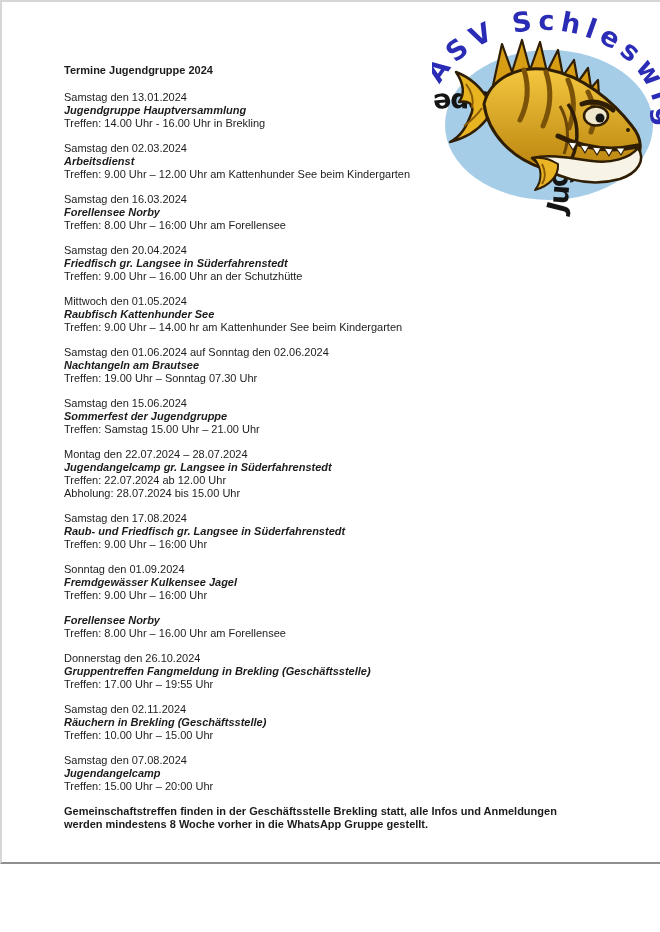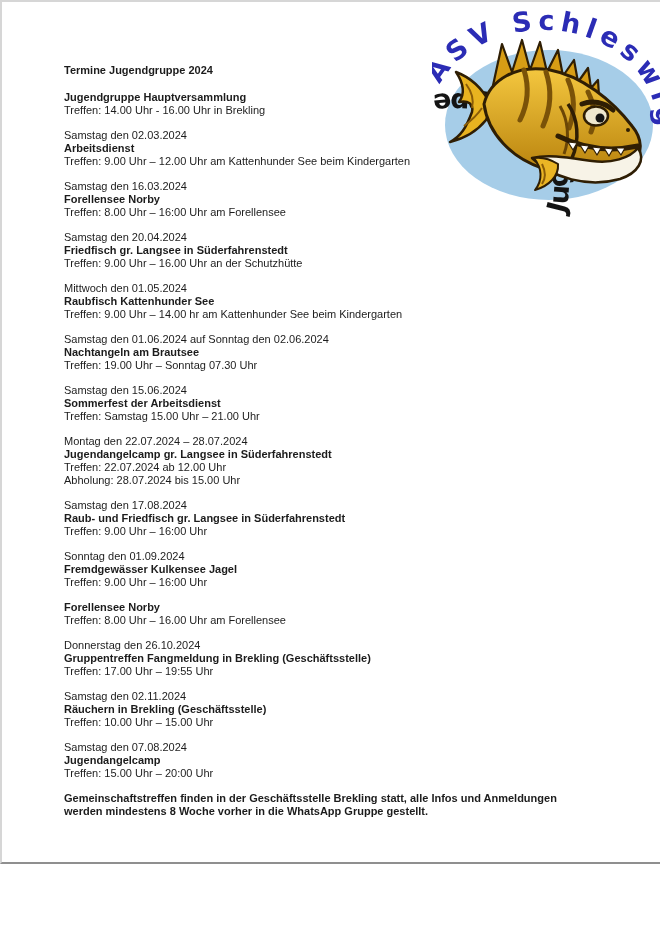--- a/index.html
+++ b/index.html
@@ -24,21 +24,21 @@
     font-size: 11px;
     line-height: 13px;
   }
   .doc-title {
     font-weight: bold;
     margin: 0 0 14px 0;
     white-space: nowrap;
   }
   .event { margin: 0 0 12px 0; }
   .ev-date   { white-space: nowrap; }
-  .ev-title  { font-weight: bold; white-space: nowrap; }
+  .ev-title  { font-weight: bold; white-space: nowrap; font-style: italic; }
   .ev-detail { white-space: nowrap; }
   .footer-note { font-weight: bold; margin-top: 12px; }
   .footer-note div { white-space: nowrap; }
   .logo {
     position: absolute;
     left: 430px;
     top: 6px;
     width: 230px;
     height: 222px;
   }
@@ -51,20 +51,21 @@
 </head>
 <body>
 
 <div class="page">
 
   <div class="content">
 
     <div class="doc-title">Termine Jugendgruppe 2024</div>
 
     <div class="event">
+      <div class="ev-date">Samstag den 13.01.2024</div>
       <div class="ev-title">Jugendgruppe Hauptversammlung</div>
       <div class="ev-detail">Treffen: 14.00 Uhr - 16.00 Uhr in Brekling</div>
     </div>
 
     <div class="event">
       <div class="ev-date">Samstag den 02.03.2024</div>
       <div class="ev-title">Arbeitsdienst</div>
       <div class="ev-detail">Treffen: 9.00 Uhr – 12.00 Uhr am Kattenhunder See beim Kindergarten</div>
     </div>
 
@@ -87,21 +88,21 @@
     </div>
 
     <div class="event">
       <div class="ev-date">Samstag den 01.06.2024 auf Sonntag den 02.06.2024</div>
       <div class="ev-title">Nachtangeln am Brautsee</div>
       <div class="ev-detail">Treffen: 19.00 Uhr – Sonntag 07.30 Uhr</div>
     </div>
 
     <div class="event">
       <div class="ev-date">Samstag den 15.06.2024</div>
-      <div class="ev-title">Sommerfest der Arbeitsdienst</div>
+      <div class="ev-title">Sommerfest der Jugendgruppe</div>
       <div class="ev-detail">Treffen: Samstag 15.00 Uhr – 21.00 Uhr</div>
     </div>
 
     <div class="event">
       <div class="ev-date">Montag den 22.07.2024 – 28.07.2024</div>
       <div class="ev-title">Jugendangelcamp gr. Langsee in Süderfahrenstedt</div>
       <div class="ev-detail">Treffen: 22.07.2024 ab 12.00 Uhr</div>
       <div class="ev-detail">Abholung: 28.07.2024 bis 15.00 Uhr</div>
     </div>
 

